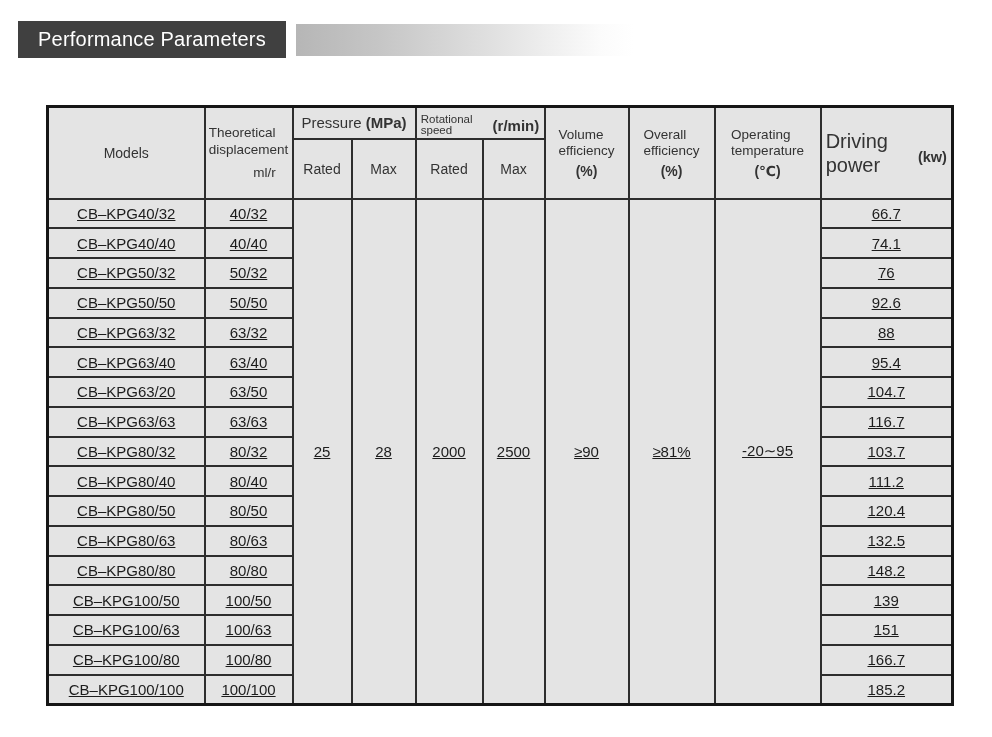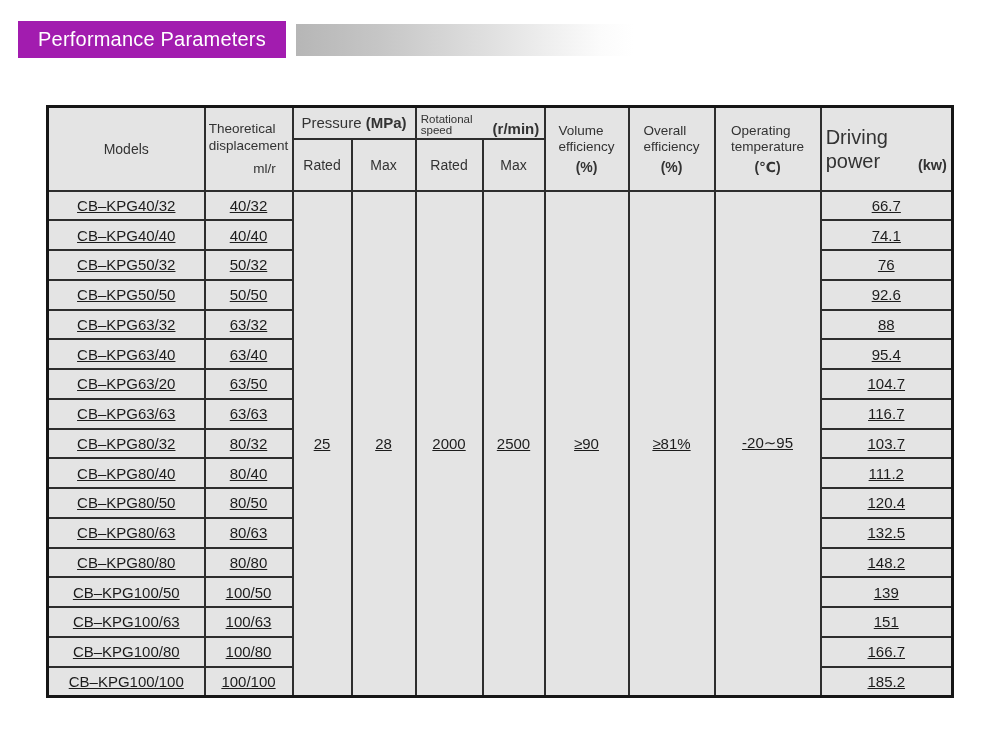--- a/index.html
+++ b/index.html
@@ -8,21 +8,21 @@
     width: 992px; height: 737px;
     position: relative;
     font-family: "Liberation Sans", "DejaVu Sans", sans-serif;
     overflow: hidden;
   }
 
   
   .section-title {
     position: absolute; left: 18px; top: 21px;
     width: 268px; height: 37px;
-    background: #a21caf;
+    background: #404040;
     color: #ffffff;
     display: flex; align-items: center; justify-content: center;
     font-size: 20px; letter-spacing: 0.2px;
   }
   .title-gradient {
     position: absolute; left: 296px; top: 24px;
     width: 337px; height: 32px;
     background: linear-gradient(to right, #b6b6b6 0%, #c6c6c6 25%, #e2e2e2 60%, #fbfbfb 90%, #ffffff 100%);
   }
 
@@ -42,36 +42,36 @@
     text-align: center;
     vertical-align: middle;
     overflow: hidden;
   }
   thead th {
     font-weight: normal;
     color: #333333;
     font-size: 14px;
   }
   tr.hr1 > th { height: 32px; }
-  tr.hr2 > th { height: 52px; }
+  tr.hr2 > th { height: 60px; }
   tbody td {
     height: 29.76px;
     font-size: 15px;
     color: #1c1c1c;
     text-decoration: underline;
   }
 
   .lines { display: inline-block; text-align: left; }
   .ln { display: block; }
   .stack-sm { font-size: 13.5px; line-height: 1.22; }
   .stack-xs { font-size: 11.5px; line-height: 1.02; }
   .blk { display: block; margin-top: 3px; }
   .unit { font-weight: bold; }
   .unit-lg { font-weight: bold; font-size: 15px; }
-  .flexrow { display: inline-flex; align-items: flex-end; gap: 20px; }
+  .flexrow { display: inline-flex; align-items: center; gap: 20px; }
   .th-group { font-size: 15px; }
   .mlr { margin-top: 7px; font-size: 13.5px; margin-left: 32px; }
   .power-unit { font-weight: bold; font-size: 14.5px; margin-top: 8px; margin-left: 10px; }
   .pw-stack { font-size: 20px; line-height: 1.2; }
 </style>
 </head>
 <body>
 
 <div class="section-title">Performance Parameters</div>
 <div class="title-gradient"></div>

